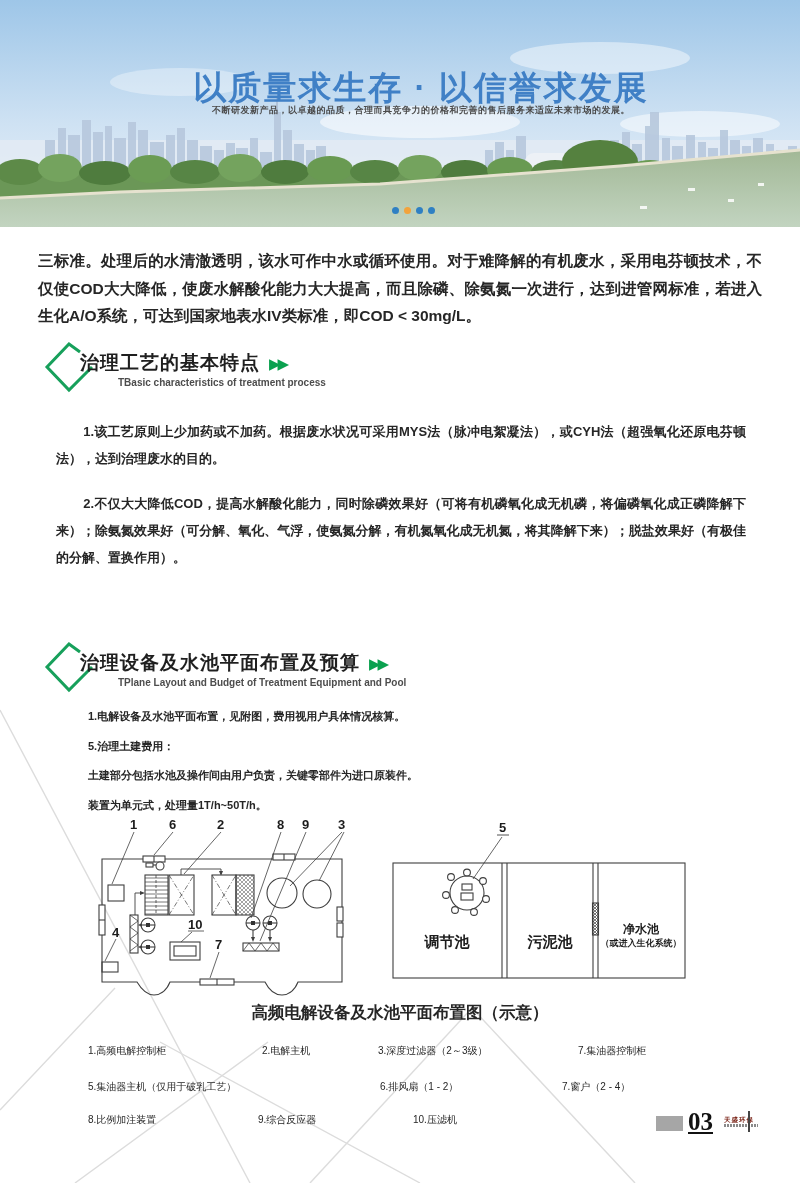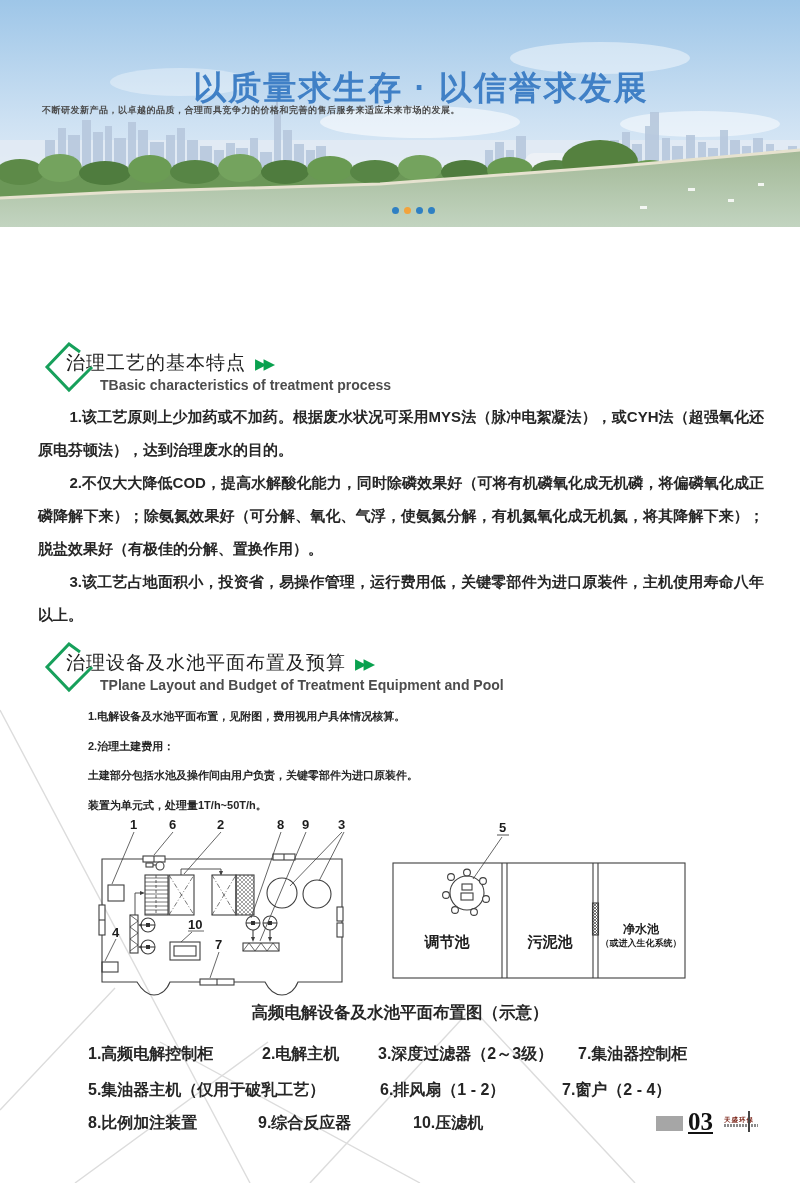--- a/index.html
+++ b/index.html
@@ -3,48 +3,48 @@
 <meta charset="utf-8">
 <style>
   html,body{margin:0;padding:0;background:#fff;}
   .page{position:relative;width:800px;height:1183px;background:#fff;overflow:hidden;
         font-family:"Liberation Sans","DejaVu Sans",sans-serif;color:#262626;}
   
   .hero{position:absolute;left:0;top:0;width:800px;height:227px;overflow:hidden;z-index:1;}
   .hero-art{position:absolute;left:0;top:0;}
   .hero-slogan{position:absolute;left:42px;top:66px;width:758px;text-align:center;
     font-size:33px;font-weight:bold;color:#4080c6;letter-spacing:2px;}
-  .hero-sub{position:absolute;left:42px;top:104px;width:758px;
+  .hero-sub{position:absolute;left:42px;top:104px;width:758px;text-align:center;
     font-size:9px;font-weight:bold;color:#4a4a4a;letter-spacing:.5px;}
   .dots{position:absolute;left:392px;top:207px;display:flex;gap:5px;}
   .dot{width:7px;height:7px;border-radius:50%;background:#2f80c3;}
   .dot.active{background:#f2a33c;}
   
   .intro{position:absolute;left:38px;top:247px;width:724px;margin:0;
     font-size:15.5px;font-weight:bold;line-height:27.5px;text-align:justify;z-index:1;}
   .paras{position:absolute;left:38px;top:400px;width:726px;z-index:1;}
-  .paras p{margin:0;font-size:15px;font-weight:bold;line-height:33px;
+  .paras p{margin:18px;font-size:13px;font-weight:bold;line-height:27px;
     text-align:justify;text-indent:2.1em;}
   .sec{position:absolute;left:38px;height:56px;z-index:2;}
   .sec-diamond{position:absolute;left:6px;top:0px;}
-  .sec-title{position:absolute;left:28px;top:9px;white-space:nowrap;
-    font-size:19px;font-weight:normal;color:#1f1f1f;letter-spacing:1px;text-align:center;}
+  .sec-title{position:absolute;left:42px;top:9px;white-space:nowrap;
+    font-size:19px;font-weight:bold;color:#1f1f1f;letter-spacing:1px;text-align:center;}
   .sec-arrows{color:#0aa14f;font-size:15px;margin-left:9px;letter-spacing:-3px;}
-  .sec-sub{position:absolute;left:62px;top:36px;white-space:nowrap;
-    font-size:14px;font-weight:bold;color:#4d4d4d;}
+  .sec-sub{position:absolute;left:80px;top:36px;white-space:nowrap;
+    font-size:10px;font-weight:bold;color:#4d4d4d;}
   .s2lines{position:absolute;left:38px;top:702px;width:726px;z-index:1;}
   .s2lines p{margin:0;padding-left:50px;font-size:11px;font-weight:bold;line-height:29.5px;}
   
   .plan-left{position:absolute;left:88px;top:812px;z-index:1;}
   .plan-right{position:absolute;left:385px;top:815px;z-index:1;}
   .plan-num{font-size:13px;font-weight:bold;fill:#1c1c1c;}
   .pool-label{font-weight:bold;fill:#1c1c1c;}
   .caption{position:absolute;left:0;top:1002px;width:800px;text-align:center;margin:0;
     font-size:16.5px;font-weight:bold;z-index:1;font-family:Liberation Serif, serif;}
-  .lg{position:absolute;font-size:16px;font-weight:bold;white-space:nowrap;z-index:1;}
+  .lg{position:absolute;font-size:10px;font-weight:normal;white-space:nowrap;z-index:1;}
   
   .footer{position:absolute;left:656px;top:1110px;height:24px;z-index:1;}
   .f-rect{position:absolute;left:0;top:6px;width:27px;height:15px;background:#a6a6a6;}
   .f-num{position:absolute;left:32px;top:-2px;font-family:"Liberation Serif","DejaVu Serif",serif;
     font-size:25px;font-weight:bold;color:#111;text-decoration:underline;}
   .f-brand{position:absolute;left:68px;top:6px;width:40px;line-height:7px;}
   .f-brand-cn{font-size:6.5px;font-weight:bold;color:#7e2a1e;letter-spacing:1px;white-space:nowrap;}
   .f-brand-smudge{margin-top:1px;width:34px;height:3px;background:repeating-linear-gradient(90deg,#8a8a8a 0 2px,#fff 2px 3px);}
   .f-bar{position:absolute;left:92px;top:1px;width:2px;height:21px;background:#444;}
   .wm{position:absolute;left:0;top:0;z-index:0;}
@@ -167,46 +167,46 @@
     <div class="hero-slogan">以质量求生存 · 以信誉求发展</div>
     <div class="hero-sub">不断研发新产品，以卓越的品质，合理而具竞争力的价格和完善的售后服务来适应未来市场的发展。</div>
     <div class="dots">
       <span class="dot"></span>
       <span class="dot active"></span>
       <span class="dot"></span>
       <span class="dot"></span>
     </div>
   </div>
 
+  <p class="intro">三标准。处理后的水清澈透明，该水可作中水或循环使用。对于难降解的有机废水，采用电芬顿技术，不仅使COD大大降低，使废水解酸化能力大大提高，而且除磷、除氨氮一次进行，达到进管网标准，若进入生化A/O系统，可达到国家地表水IV类标准，即COD &lt; 30mg/L。</p>
 
   <div class="sec" style="top:341px">
     <svg class="sec-diamond" width="52" height="54" viewBox="0 0 52 54">
       <polyline points="36,11 25,3 3,26 25,49 48,26" fill="none" stroke="#17a05b" stroke-width="3"></polyline>
     </svg>
     <div class="sec-title"><span>治理工艺的基本特点</span><span class="sec-arrows">▶▶</span></div>
     <div class="sec-sub">TBasic characteristics of treatment process</div>
   </div>
 
   <div class="paras">
     <p>1.该工艺原则上少加药或不加药。根据废水状况可采用MYS法（脉冲电絮凝法），或CYH法（超强氧化还原电芬顿法），达到治理废水的目的。</p>
     <p>2.不仅大大降低COD，提高水解酸化能力，同时除磷效果好（可将有机磷氧化成无机磷，将偏磷氧化成正磷降解下来）；除氨氮效果好（可分解、氧化、气浮，使氨氮分解，有机氮氧化成无机氮，将其降解下来）；脱盐效果好（有极佳的分解、置换作用）。</p>
-    <p>3.该工艺占地面积小，投资省，易操作管理，运行费用低，关键零部件为进口原装件，主机使用寿命八年以上。</p>
   </div>
 
   <div class="sec" style="top:641px">
     <svg class="sec-diamond" width="52" height="54" viewBox="0 0 52 54">
       <polyline points="36,11 25,3 3,26 25,49 48,26" fill="none" stroke="#17a05b" stroke-width="3"></polyline>
     </svg>
     <div class="sec-title"><span>治理设备及水池平面布置及预算</span><span class="sec-arrows">▶▶</span></div>
     <div class="sec-sub">TPlane Layout and Budget of Treatment Equipment and Pool</div>
   </div>
 
   <div class="s2lines">
     <p>1.电解设备及水池平面布置，见附图，费用视用户具体情况核算。</p>
-    <p>2.治理土建费用：</p>
+    <p>5.治理土建费用：</p>
     <p>土建部分包括水池及操作间由用户负责，关键零部件为进口原装件。</p>
     <p>装置为单元式，处理量1T/h~50T/h。</p>
   </div>
 
   <svg class="plan-left" width="265" height="192" viewBox="0 0 265 192">
     <defs>
       <pattern id="hatchH" width="4" height="4" patternUnits="userSpaceOnUse">
         <path d="M0,2 H4" stroke="#555" stroke-width="0.8"></path>
       </pattern>
       <pattern id="crossD" width="4" height="4" patternUnits="userSpaceOnUse">

